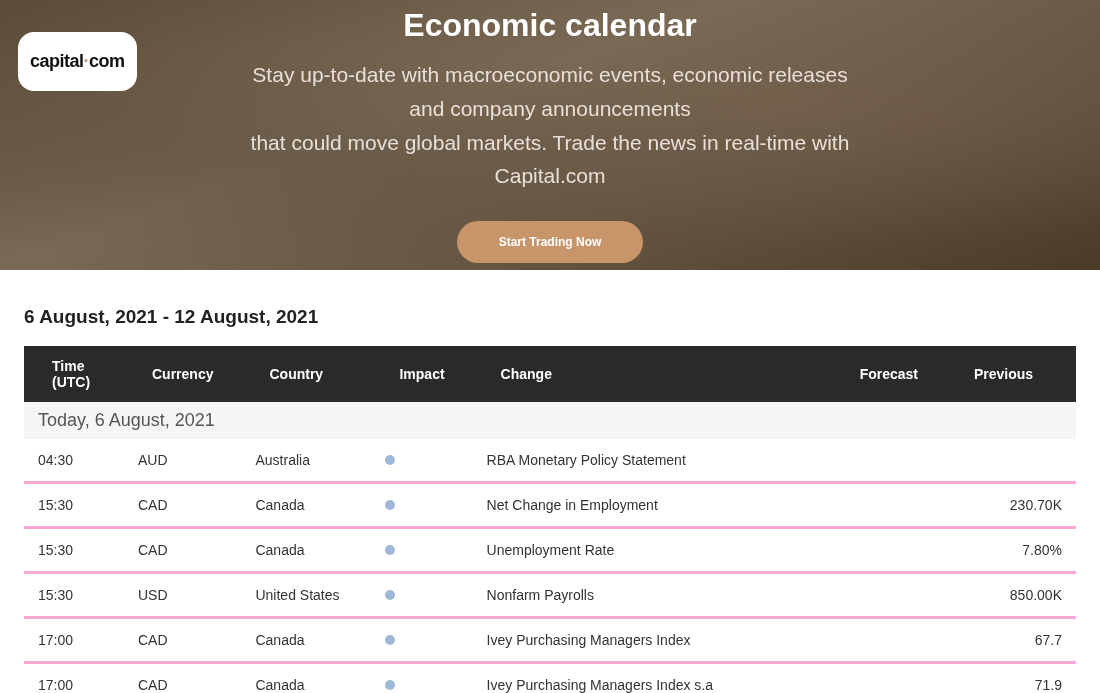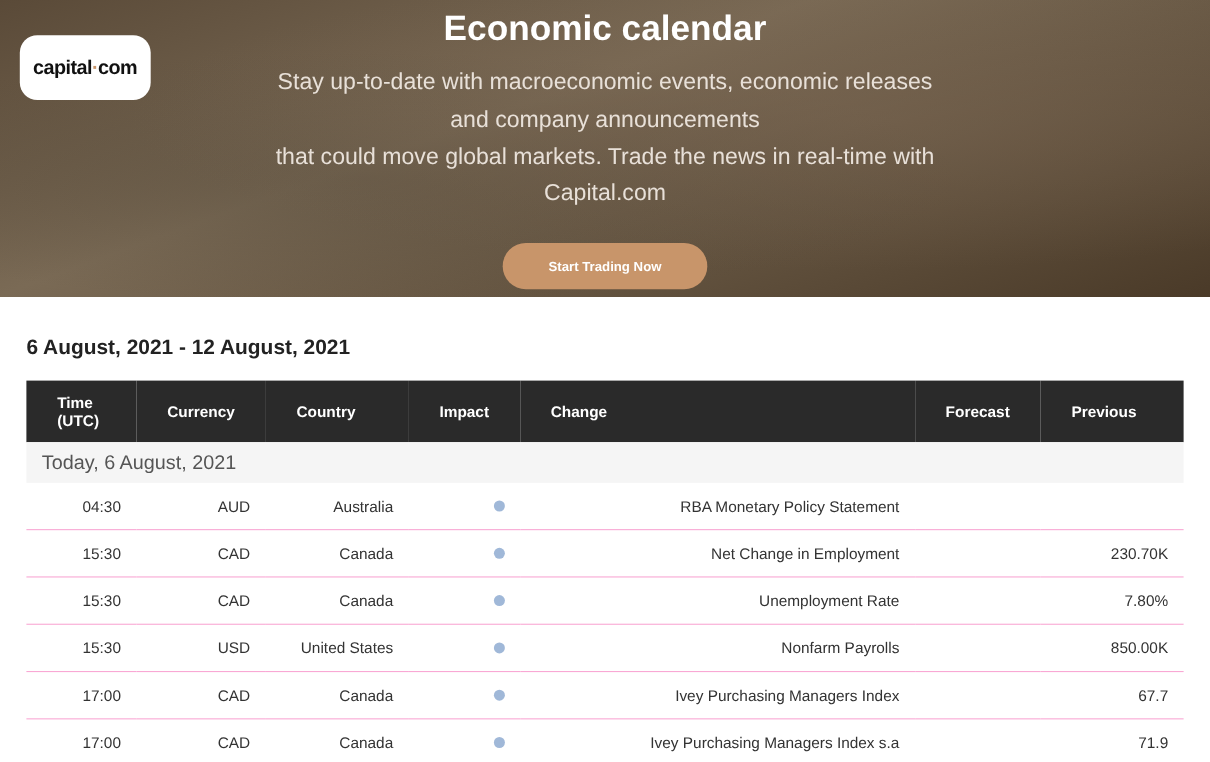--- a/index.html
+++ b/index.html
@@ -119,24 +119,23 @@
     }
     .calendar-table tbody tr.section-header td {
       background: #f5f5f5;
       color: #555;
       font-size: 18px;
       padding: 8px 14px;
       font-style: normal;
     }
     .calendar-table tbody tr.data-row td {
       padding: 13px 14px;
-      border-bottom: 1px solid #f9a8d4;
+      border-bottom: 3px solid #f9a8d4;
       color: #333;
       vertical-align: middle;
-      text-align: right;
     }
     .impact-dot {
       display: inline-block;
       width: 10px;
       height: 10px;
       border-radius: 50%;
       background: #a0b8d8;
     }
     .col-time { width: 100px; }
     .col-currency { width: 110px; }

